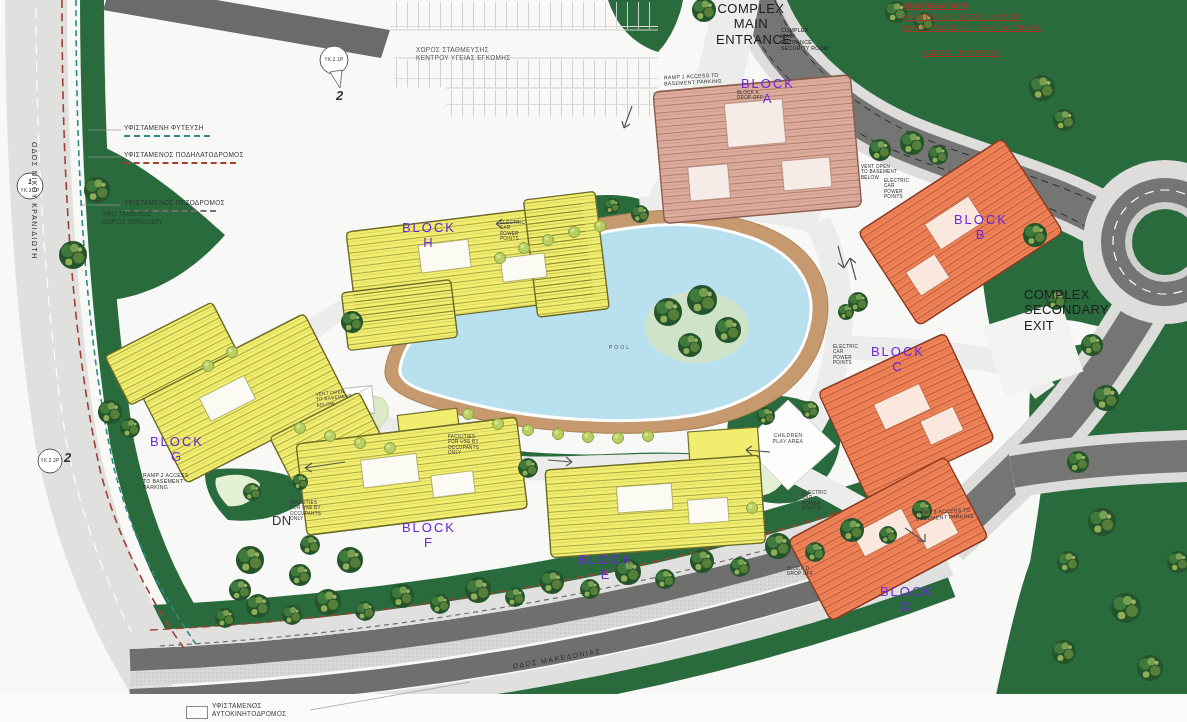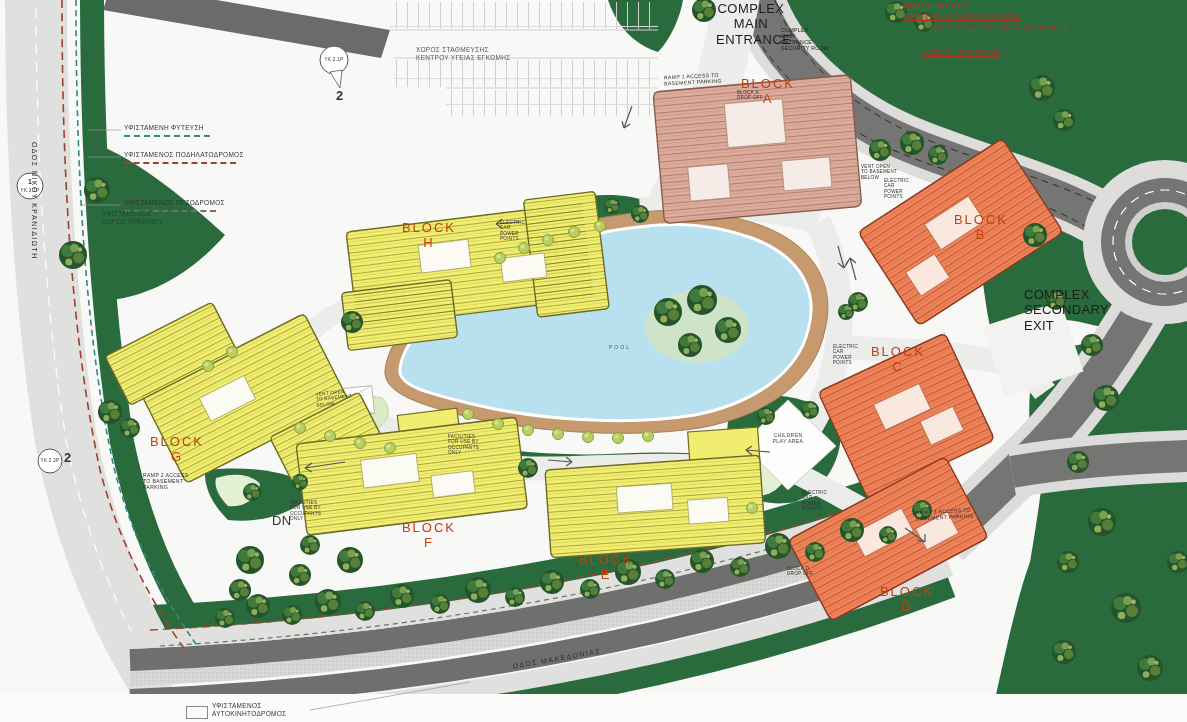--- a/index.html
+++ b/index.html
@@ -4,23 +4,23 @@
 <style>
   html,body{margin:0;padding:0;background:#fff;}
   #plan{position:relative;width:1187px;height:722px;overflow:hidden;
         font-family:"Liberation Sans",sans-serif;background:#f8f8f6;}
   #terrain{position:absolute;left:0;top:0;}
   .lbl{position:absolute;color:#333;white-space:pre-line;line-height:1.18;
        letter-spacing:.3px;pointer-events:none;}
   .c{text-align:center;}
   .t4{font-size:4.6px;} .t5{font-size:5.2px;} .t6{font-size:6.5px;}
   .t7{font-size:7px;} .t8{font-size:8px;} .t9{font-size:13px;}
-  .blk{font-size:13px;letter-spacing:2px;color:#c2410c;width:70px;text-align:center;}
+  .blk{font-size:13px;letter-spacing:2px;color:#6d28d9;width:70px;text-align:center;}
   .red{color:#b03528;text-decoration:underline;}
-  .bold{font-weight:bold;}
+  .bold{font-weight:bold;font-style:italic;}
   .dash{position:absolute;height:0;border-top:2.5px dashed #2e8b85;}
   .dash.r{border-top-color:#a04030;}
   .dash.g{border-top-color:#6f6f6f;}
   .swatch{position:absolute;width:20px;height:11px;border:1px solid #888;
      background-image:radial-gradient(#9a9a98 22%,transparent 24%);background-size:4px 4px;}
   .rot90{transform:rotate(90deg);transform-origin:0 0;}
   .green-t{color:#21452a;}
   .road-t{color:#2f2f2f;letter-spacing:1.5px;}
 </style>
 </head>
@@ -349,21 +349,21 @@
 <div class="dash r" style="left:124px;top:162px;width:112px;"></div>
 <div class="lbl t6" style="left:124px;top:199px;">ΥΦΙΣΤΑΜΕΝΟΣ ΠΕΖΟΔΡΟΜΟΣ</div>
 <div class="dash g" style="left:124px;top:210px;width:92px;"></div>
 
 <div class="swatch" style="left:186px;top:706px;"></div>
 <div class="lbl t6" style="left:212px;top:702px;">ΥΦΙΣΤΑΜΕΝΟΣ
 ΑΥΤΟΚΙΝΗΤΟΔΡΟΜΟΣ</div>
 
 <div class="lbl t8 red bold" style="left:903px;top:1px;">ΟΙΚΟΠΕΔΟ ΑΡ.9</div>
 <div class="lbl t8 red" style="left:903px;top:12px;">ΑΡ.ΑΙΤΗΣΗΣ: ΛΕΥ/02116/2026</div>
-<div class="lbl t8 red" style="left:929px;top:23px;">ΗΜΕΡ. ΕΚΔΟΣΗΣ ΠΟΛΕΟΔΟΜΙΚΗΣ</div>
+<div class="lbl t8 red" style="left:902px;top:23px;">ΗΜΕΡ. ΕΚΔΟΣΗΣ ΠΟΛΕΟΔΟΜΙΚΗΣ</div>
 <div class="lbl t8 red" style="left:903px;top:48px;margin-left:19px;">ΑΔΕΙΑΣ: 30/01/2023</div>
 
 <div class="lbl t6" style="left:416px;top:46px;color:#555;">ΧΩΡΟΣ ΣΤΑΘΜΕΥΣΗΣ
 ΚΕΝΤΡΟΥ ΥΓΕΙΑΣ ΕΓΚΩΜΗΣ</div>
 <div class="lbl t6 green-t" style="left:102px;top:210px;">ΥΦΙΣΤΑΜΕΝΟΣ
 ΧΩΡΟΣ ΠΡΑΣΙΝΟΥ</div>
 
 <div class="lbl t7 road-t rot90" style="left:38px;top:142px;">ΟΔΟΣ ΝΙΚΟΥ ΚΡΑΝΙΔΙΩΤΗ</div>
 <div class="lbl t7 road-t" style="left:512px;top:655px;transform:rotate(-10deg);">ΟΔΟΣ ΜΑΚΕΔΟΝΙΑΣ</div>
 

